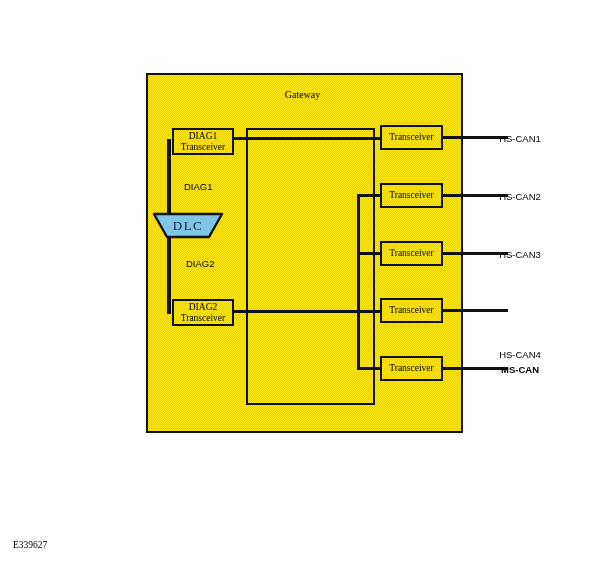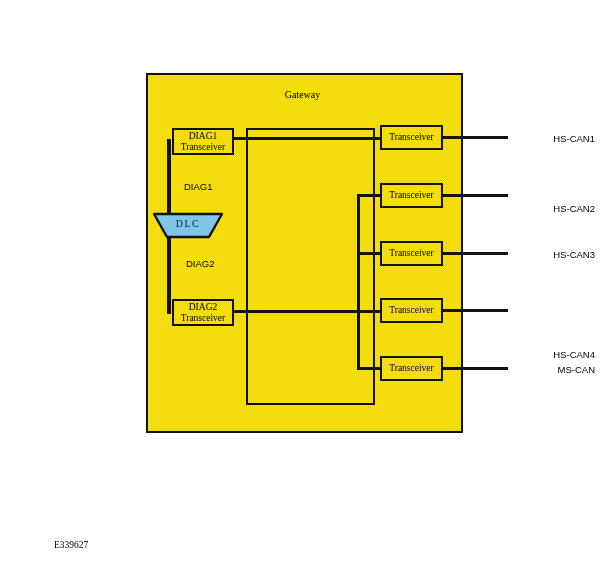--- a/index.html
+++ b/index.html
@@ -29,27 +29,27 @@
   .diag-box{left:172px;width:58px;height:22px;padding-top:1px;}
   .tr-box{left:380px;width:59px;height:21px;line-height:21px;}
   .module-title{
     left:146px;top:89px;width:313px;text-align:center;
     font-size:10px;line-height:12px;
   }
   .wire-label{
     font-family:"Liberation Sans", sans-serif;
     font-size:9.5px;line-height:11px;
   }
-  .can-label{left:525px;width:70px;text-align:right;}
+  .can-label{left:485px;width:70px;text-align:center;}
   .dlc-wrap{left:149px;top:212px;width:78px;height:27px;}
   .dlc-text{
     left:149px;top:218px;width:78px;text-align:center;
-    font-size:10px;letter-spacing:1.5px;color:#10243a;
+    font-size:13px;letter-spacing:1.5px;color:#10243a;
   }
-  .figure-id{left:13px;top:540px;font-size:9.5px;margin-left:41px;}
+  .figure-id{left:13px;top:540px;font-size:9.5px;}
 </style>
 </head>
 <body>
 
 <div id="canvas">
 
   <div class="abs yellow outer-rect"></div>
 
   <div class="abs module-title">
     <div>Gateway</div>
@@ -89,20 +89,20 @@
     <svg width="78" height="27" viewBox="0 0 78 27">
       <polygon points="5,2 73,2 60,25 18,25" fill="var(--dlc-fill)" stroke="var(--line)" stroke-width="2.4" stroke-linejoin="round"></polygon>
     </svg>
   </div>
   <div class="abs dlc-text">DLC</div>
 
   <div class="abs wire-label" style="left:184px;top:181px;">DIAG1</div>
   <div class="abs wire-label" style="left:186px;top:258px;">DIAG2</div>
 
   <div class="abs wire-label can-label" style="top:133px;">HS-CAN1</div>
-  <div class="abs wire-label can-label" style="top:191px;margin-top:12px;">HS-CAN2</div>
+  <div class="abs wire-label can-label" style="top:191px;">HS-CAN2</div>
   <div class="abs wire-label can-label" style="top:249px;">HS-CAN3</div>
   <div class="abs wire-label can-label" style="top:306px;margin-top:43px;">HS-CAN4</div>
-  <div class="abs wire-label can-label" style="top:364px;">MS-CAN</div>
+  <div class="abs wire-label can-label" style="top:364px;font-weight:bold;">MS-CAN</div>
 
   <div class="abs figure-id">E339627</div>
 
 </div>
 
 </body></html>

